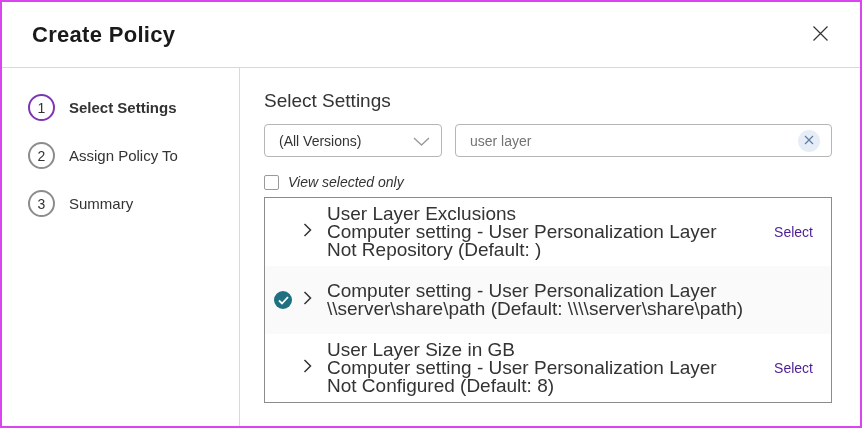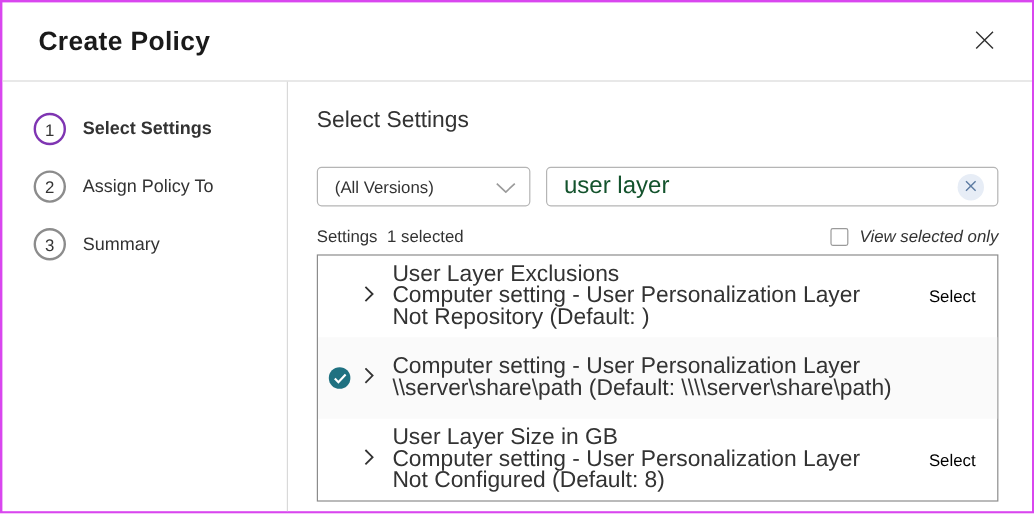--- a/index.html
+++ b/index.html
@@ -33,29 +33,29 @@
     border:2px solid #8c8c8c;
     display:flex; align-items:center; justify-content:center;
     font-size:14px; color:#333; background:#fff;
   }
   .step.active .step-circle { border-color:#7f35b2; }
   .step-label { font-size:15px; color:#333; }
   .step.active .step-label { font-weight:bold; }
   
   .main { flex:1; padding:18px 28px 0 24px; min-width:0; }
   .main-heading { font-size:19px; font-weight:400; color:#333; margin-top:4px; }
-  .filters { display:flex; gap:13px; margin-top:27px; }
+  .filters { display:flex; gap:13px; margin-top:12px; }
   .dropdown, .search-box {
     height:33px; border:1px solid #b5b5b5; border-radius:4px; background:#fff;
     display:flex; align-items:center; justify-content:space-between;
     padding:0 11px 0 14px; font-size:14px; cursor:pointer;
   }
   .dropdown { flex:0 0 178px; }
   .search-box { flex:1; cursor:text; }
-  .search-input { border:none; outline:none; font-size:20px; font-family:inherit; color:#14532d; flex:1; min-width:0; background:transparent; }
+  .search-input { border:none; outline:none; font-size:14px; font-family:inherit; color:#737373; flex:1; min-width:0; background:transparent; }
   .clear-btn {
     width:22px; height:22px; border-radius:50%; background:#e7edf6;
     display:flex; align-items:center; justify-content:center; border:none; cursor:pointer; flex:0 0 22px;
   }
   .summary-row { display:flex; align-items:center; justify-content:space-between; margin-top:17px; }
   .settings-count { font-size:14px; color:#333; }
   .settings-count .count { margin-left:8px; }
   .view-only { display:flex; align-items:center; gap:9px; font-size:14px; cursor:pointer;font-style:italic; }
   .checkbox { width:15px; height:15px; border:1px solid #9a9a9a; border-radius:2px; background:#fff; flex:0 0 15px; }
   
@@ -63,21 +63,21 @@
   .row { height:68px; display:flex; align-items:center; padding:0 18px 0 9px; }
   .row.selected { background:#fafafa; }
   .check-slot { width:29px; flex:0 0 29px; display:flex; align-items:center; justify-content:flex-start; }
   .check-circle {
     width:18px; height:18px; border-radius:50%; background:#1f7181;
     display:flex; align-items:center; justify-content:center;
   }
   .chevron-slot { width:24px; flex:0 0 24px; display:flex; align-items:center; cursor:pointer; }
   .row-text { flex:1; font-size:19px; line-height:18px; color:#333; min-width:0; }
   .row-actions { display:flex; gap:22px; align-items:center; }
-  .link { color:#000000; font-size:14px; text-decoration:none; cursor:pointer; white-space:nowrap; }
+  .link { color:#4c1d95; font-size:14px; text-decoration:none; cursor:pointer; white-space:nowrap; }
 </style>
 </head>
 <body>
 
 <div class="dialog">
 
   <div class="header">
     <div class="title">Create Policy</div>
     <button class="close-btn">
       <span>
@@ -123,23 +123,20 @@
             <span>
               <svg width="10" height="10" viewBox="0 0 10 10">
                   <path d="M1 1 L9 9 M9 1 L1 9" stroke="#5f7da3" stroke-width="1.2" fill="none"></path>
                 </svg>
             </span>
           </button>
         </div>
       </div>
 
       <div class="summary-row">
-        <div class="settings-count">
-          <span>Settings</span><span class="count">1 selected</span>
-        </div>
         <div class="view-only">
           <span class="checkbox"></span>
           <span>View selected only</span>
         </div>
       </div>
 
       <div class="list">
 
         <div class="row">
           <div class="check-slot"></div>

